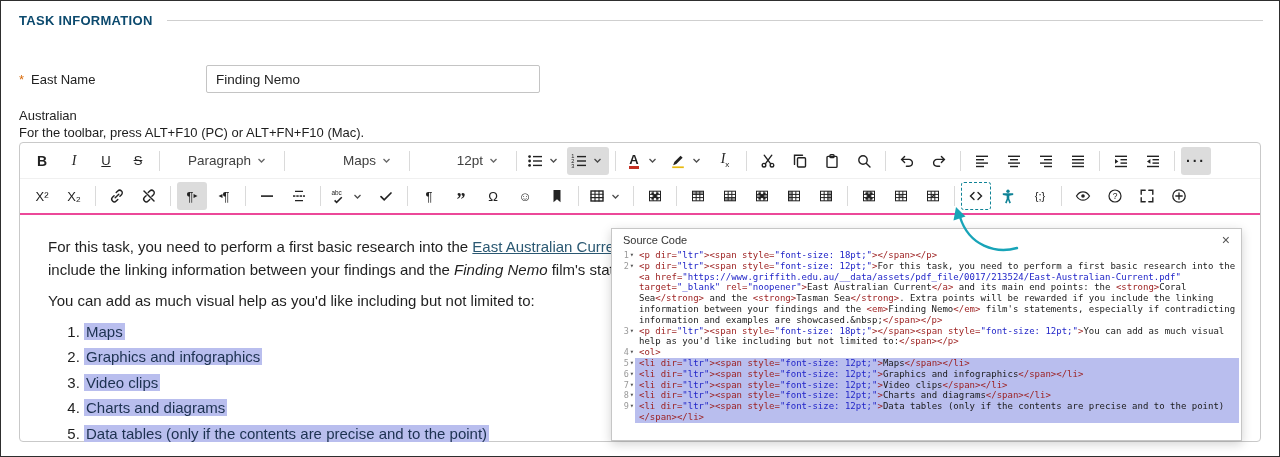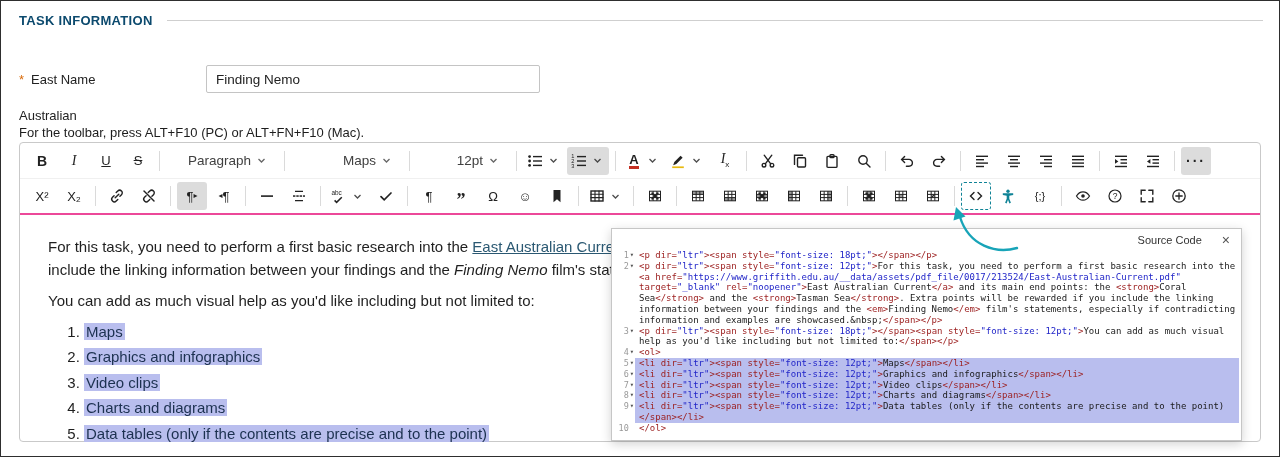--- a/index.html
+++ b/index.html
@@ -40,21 +40,21 @@
   .pline{line-height:23px;white-space:nowrap;}
   .intro{margin-top:8px;}
   .elink{color:#2a5872;text-decoration:underline;cursor:pointer;}
   .eem{font-style:italic;}
   .elist{margin:7px 0 0 0;padding-left:36px;}
   .elist li{line-height:25.4px;}
   .hlt{background:var(--sel);color:#1c3150;padding:0 2px;}
 
   
   .dialog{position:absolute;left:610px;top:227px;width:631px;height:213px;background:#fff;border:1px solid #c6c6c6;box-shadow:0 3px 10px rgba(0,0,0,.18);z-index:5;box-sizing:border-box;overflow:hidden;}
-  .dlg-head{display:flex;justify-content:flex-end;align-items:center;padding:4px 9px 2px 11px;gap:18px;}
+  .dlg-head{display:flex;justify-content:space-between;align-items:center;padding:4px 9px 2px 11px;gap:18px;}
   .dlg-title{font-size:11px;color:#333;}
   .dlg-close{appearance:none;background:none;border:none;font-size:14px;color:#555;cursor:pointer;line-height:1;padding:0 2px;font-family:"Liberation Sans",sans-serif;}
   .code{font-family:"DejaVu Sans Mono",monospace;font-size:9px;line-height:10.8px;padding:1px 2px 2px 0;height:calc(100% - 23px);overflow:hidden;}
   .cl{display:flex;}
   .ln{flex:0 0 22px;display:flex;justify-content:flex-end;align-items:flex-start;gap:1px;color:#999;font-size:8.5px;padding-right:1px;}
   .fold{font-style:normal;color:#555;font-size:7px;}
   .cc{flex:1;white-space:pre-wrap;overflow-wrap:anywhere;padding-left:4px;color:#1a1a1a;}
   .cc.sel{background:var(--sel);}
   .ct{color:#9b1c1c;}
   .cs{color:#2125c8;}
@@ -680,24 +680,20 @@
           <span class="cc sel"><span class="ct">&lt;li dir=</span><span class="cs">"ltr"</span><span class="ct">&gt;</span><span class="ct">&lt;span style=</span><span class="cs">"font-size: 12pt;"</span><span class="ct">&gt;</span><span class="cx">Video clips</span><span class="ct">&lt;/span&gt;</span><span class="ct">&lt;/li&gt;</span></span>
         </div>
         <div class="cl">
           <span class="ln">8<i class="fold">▾</i></span>
           <span class="cc sel"><span class="ct">&lt;li dir=</span><span class="cs">"ltr"</span><span class="ct">&gt;</span><span class="ct">&lt;span style=</span><span class="cs">"font-size: 12pt;"</span><span class="ct">&gt;</span><span class="cx">Charts and diagrams</span><span class="ct">&lt;/span&gt;</span><span class="ct">&lt;/li&gt;</span></span>
         </div>
         <div class="cl">
           <span class="ln">9<i class="fold">▾</i></span>
           <span class="cc sel"><span class="ct">&lt;li dir=</span><span class="cs">"ltr"</span><span class="ct">&gt;</span><span class="ct">&lt;span style=</span><span class="cs">"font-size: 12pt;"</span><span class="ct">&gt;</span><span class="cx">Data tables (only if the contents are precise and to the point)</span><span class="ct">&lt;/span&gt;</span><span class="ct">&lt;/li&gt;</span></span>
         </div>
-        <div class="cl">
-          <span class="ln">10<i class="fold" style="visibility:hidden">▾</i></span>
-          <span class="cc"><span class="ct">&lt;/ol&gt;</span></span>
-        </div>
       </div>
   </div>
 
   <svg class="arrow-overlay" width="1278" height="455" viewBox="0 0 1278 455">
     <path d="M1016 247 C 995 253 968 245 959 216" fill="none" stroke="var(--arrow)" stroke-width="2.4" stroke-linecap="round"></path>
     <path d="M955 206 L964.5 215.5 L952.5 219.5 Z" fill="var(--arrow)"></path>
   </svg>
 
 </div>
 

